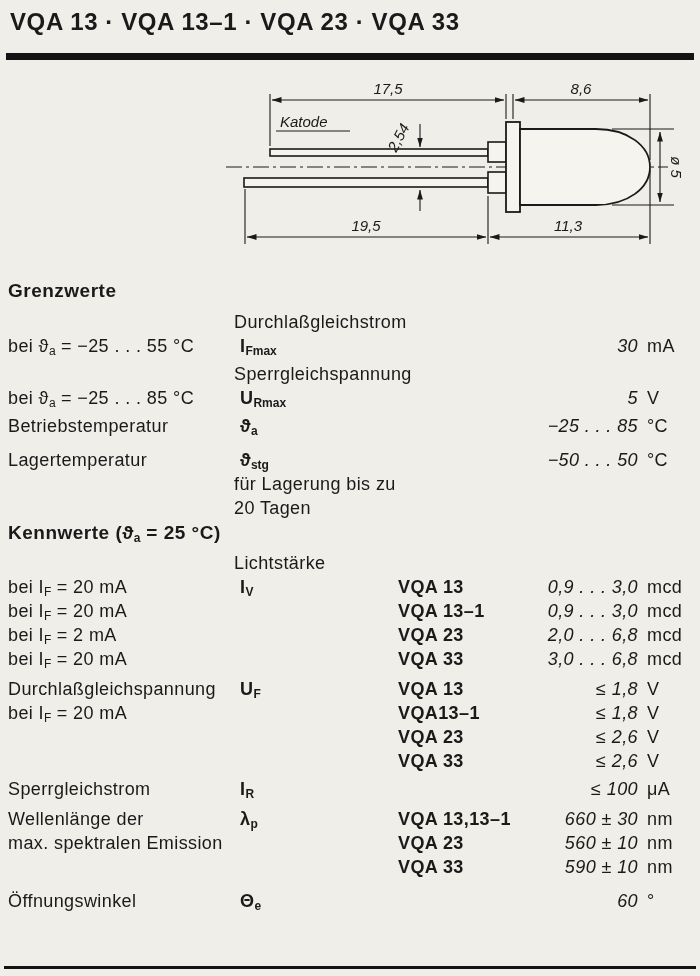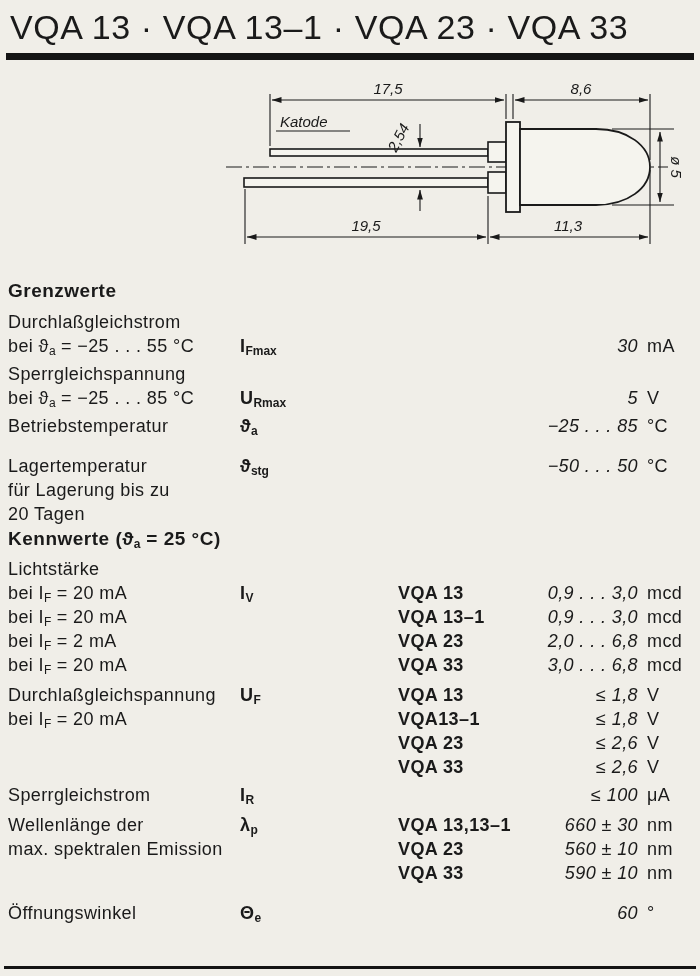--- a/index.html
+++ b/index.html
@@ -7,35 +7,35 @@
   body {
     background:#f0eee8;
     font-family:"Liberation Sans", sans-serif;
     color:#1a1a1a;
     position:relative;
     overflow:hidden;
   }
   .page { position:absolute; inset:0; }
   .title {
     position:absolute; top:8px; left:10px;
-    font-size:34px; font-weight:400; letter-spacing:0.6px; white-space:nowrap;
+    font-size:24px; font-weight:700; letter-spacing:0.6px; white-space:nowrap;
   }
   .rule-top { position:absolute; top:53px; left:6px; width:688px; height:7px; background:#141414; }
   .rule-bottom { position:absolute; top:966px; left:4px; width:692px; height:3px; background:#141414; }
   .drawing { position:absolute; top:72px; left:0; }
   .content { position:absolute; top:278px; left:8px; width:684px; }
   h2 { font-size:19px; font-weight:700; letter-spacing:0.5px; line-height:26px; white-space:nowrap; }
-  .row { display:flex; height:24px; line-height:24px; font-size:18px; letter-spacing:0.4px; white-space:nowrap; }
+  .row { display:flex; height:24px; line-height:24px; font-size:18px; letter-spacing:0.4px; white-space:nowrap;justify-content:center; }
   .p { flex:0 0 232px; }
   .s { flex:0 0 158px; font-weight:700; }
   .t { flex:0 0 130px; font-weight:700; }
   .v { flex:1 1 auto; text-align:right;font-style:italic; }
   .u { flex:0 0 54px; padding-left:9px; }
   sub { font-size:12px; vertical-align:-3px; letter-spacing:0; }
-  .mt4 { margin-top:16px; } .mt6 { margin-top:6px; } .mt8 { margin-top:4px; } .mt15 { margin-top:0; }
+  .mt4 { margin-top:10px; } .mt6 { margin-top:6px; } .mt8 { margin-top:4px; } .mt15 { margin-top:0; }
 </style>
 </head>
 <body>
 
 <div class="page">
 
   <h1 class="title">VQA 13 · VQA 13–1 · VQA 23 · VQA 33</h1>
   <div class="rule-top"></div>
 
   <svg class="drawing" width="700" height="205" viewBox="0 0 700 205">

